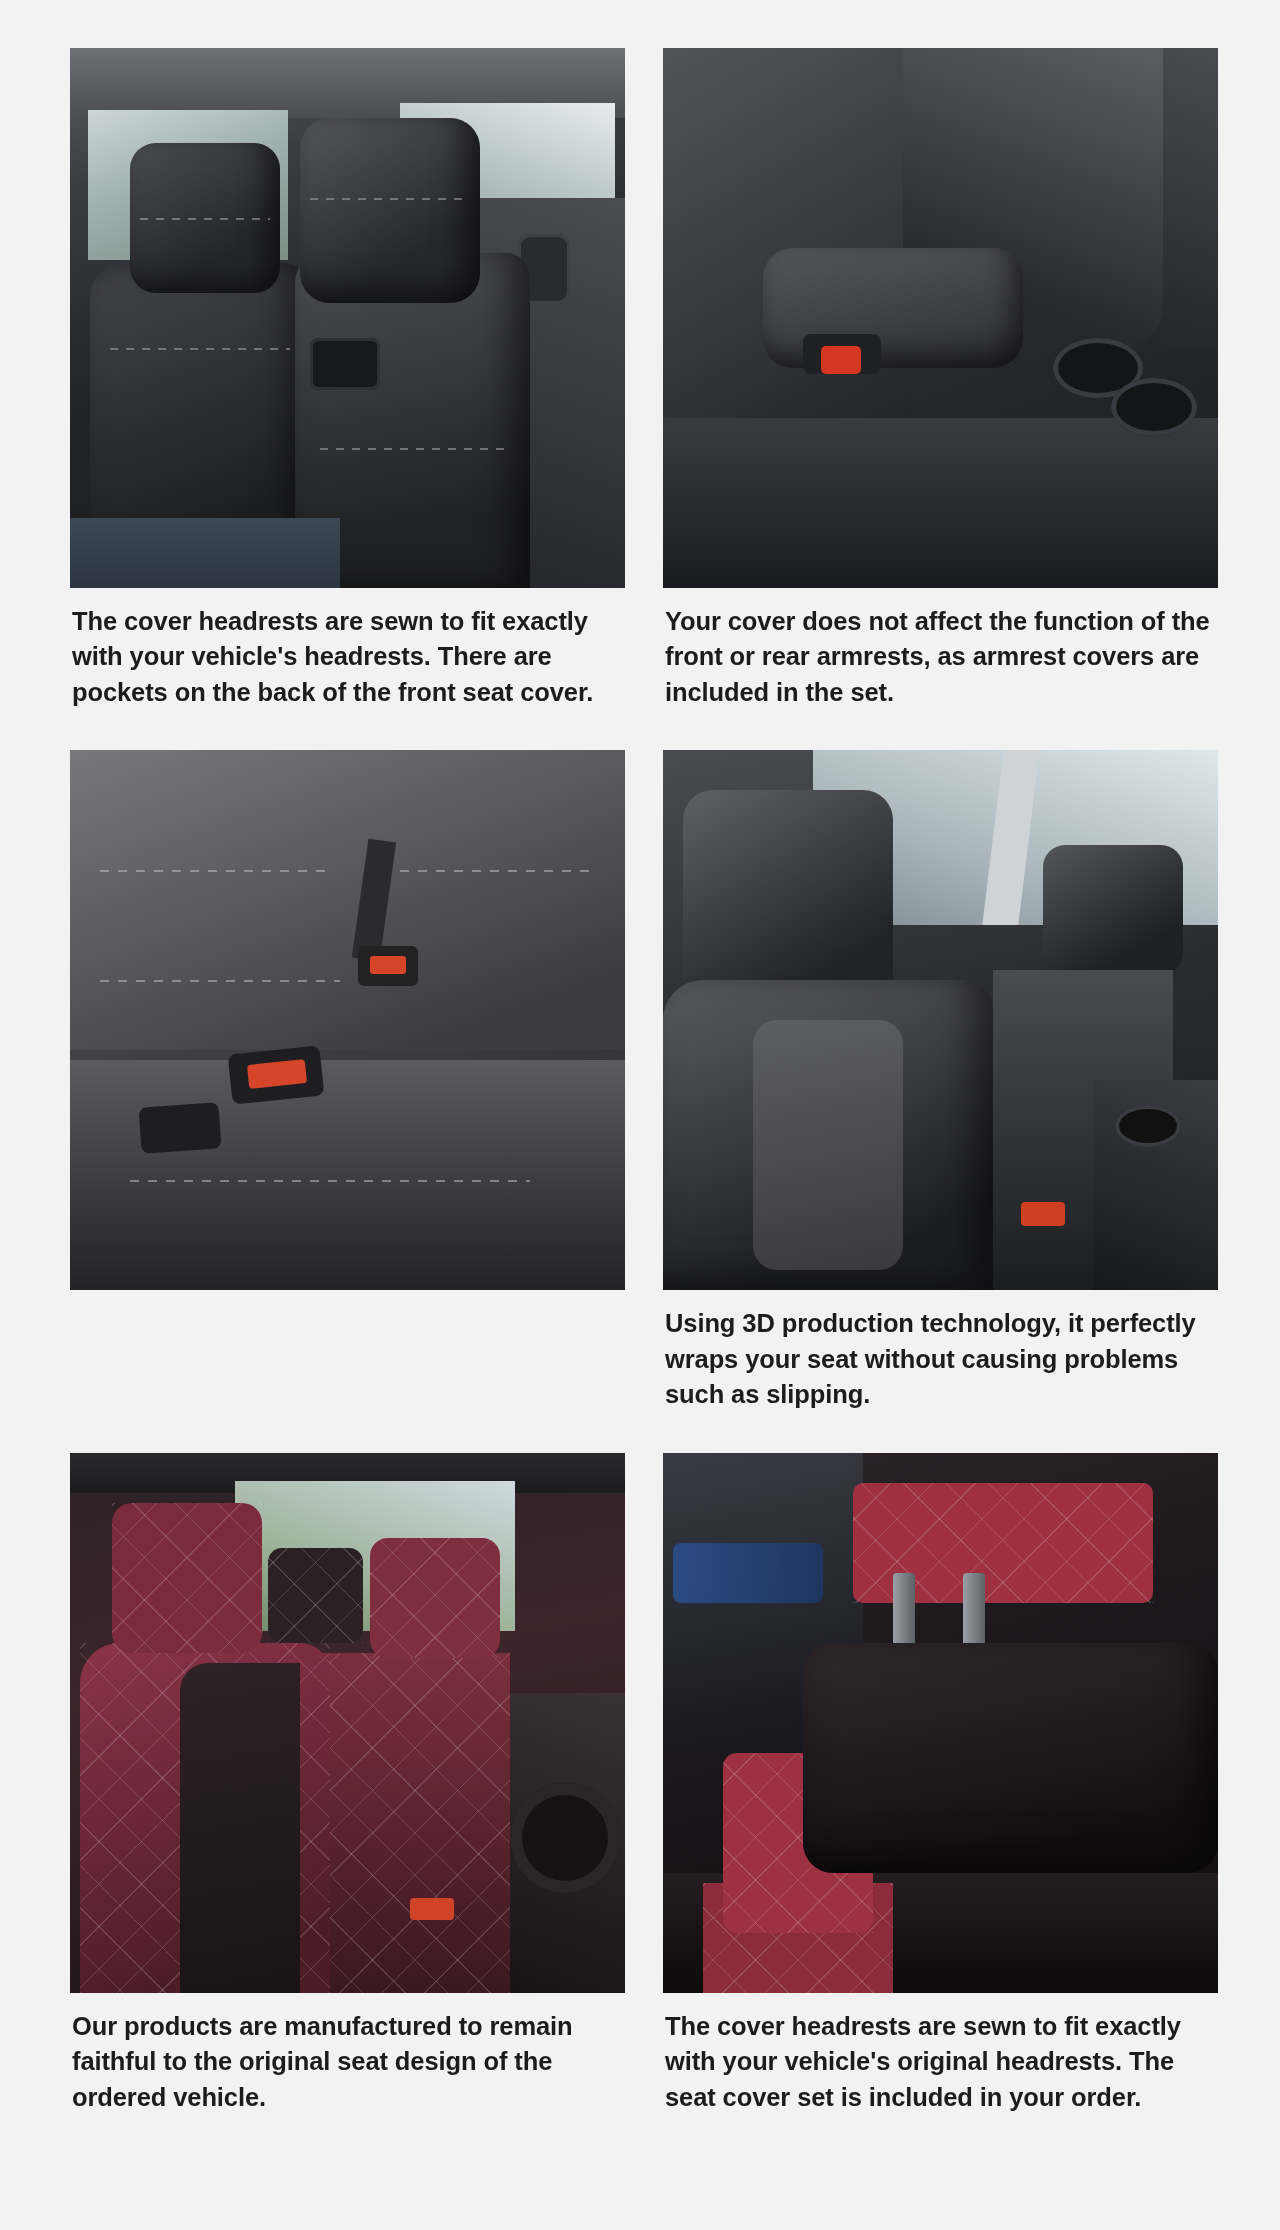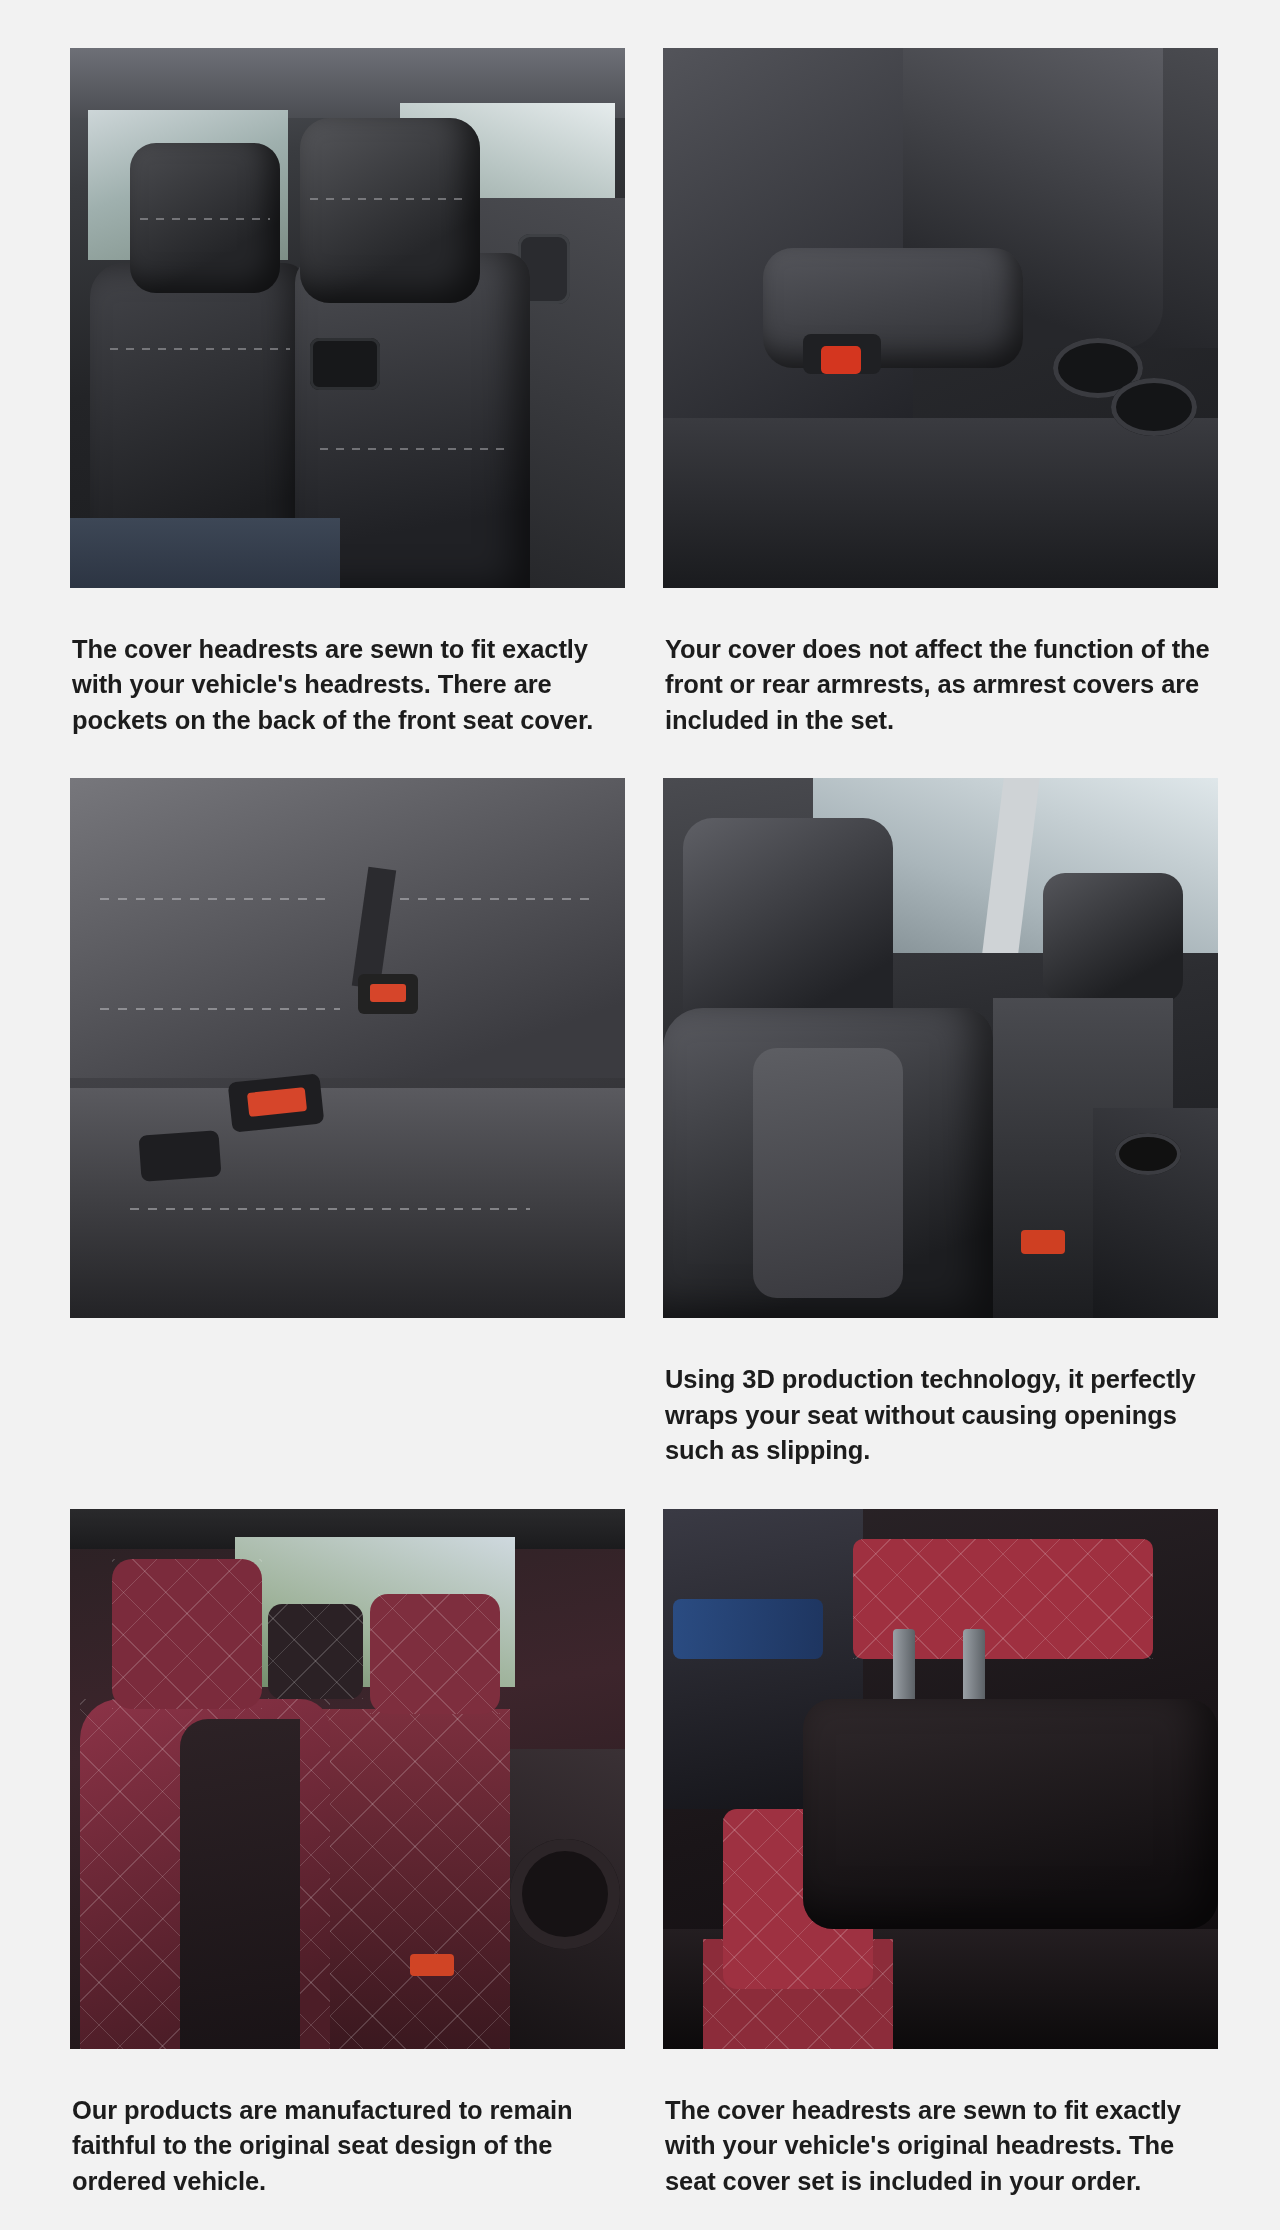--- a/index.html
+++ b/index.html
@@ -34,21 +34,20 @@
     overflow: hidden;
     background: #2b2b2e;
   }
   .caption {
     font-size: 25.5px;
     line-height: 1.39;
     font-weight: bold;
     color: #1c1c1c;
     padding: 16px 6px 0 2px;
     letter-spacing: -0.1px;
-    margin-top: 28px;
   }
   .row-gap { height: 40px; }
 
   
   .scene { position: absolute; inset: 0; }
   .lyr { position: absolute; }
 
   
   .p1 { background: linear-gradient(170deg,#5a5d63 0%, #3a3c40 22%, #232427 55%, #1a1b1e 100%); }
   .p1 .roof { left:0; top:0; width:100%; height:70px; background:linear-gradient(180deg,#6e7077,#4b4d52); }
@@ -235,21 +234,21 @@
           <div class="lyr hrSmall"></div>
           <div class="lyr seatBack2"></div>
           <div class="lyr console"></div>
           <div class="lyr cupA"></div>
           <div class="lyr hrBig"></div>
           <div class="lyr seatFront"></div>
           <div class="lyr suede"></div>
           <div class="lyr buck"></div>
         </div>
       </div>
-      <div class="caption">Using 3D production technology, it perfectly wraps your seat without causing openings such as slipping.</div>
+      <div class="caption">Using 3D production technology, it perfectly wraps your seat without causing problems such as slipping.</div>
     </div>
 
     <div class="row-gap"></div>
     <div class="row-gap"></div>
 
     <div class="cell">
       <div class="photo p5">
         <div class="scene">
           <div class="lyr roof"></div>
           <div class="lyr win"></div>

